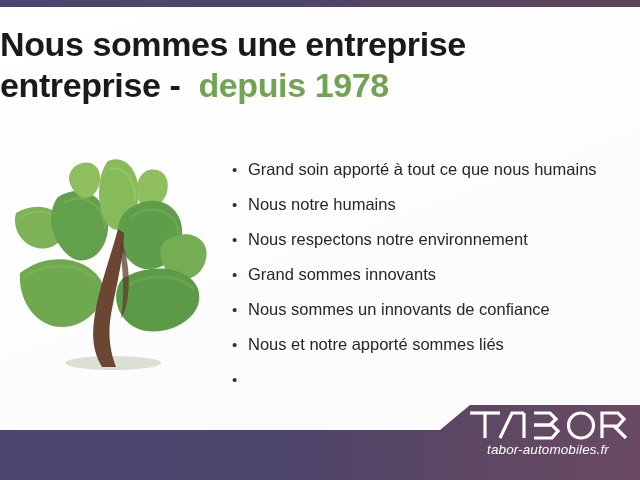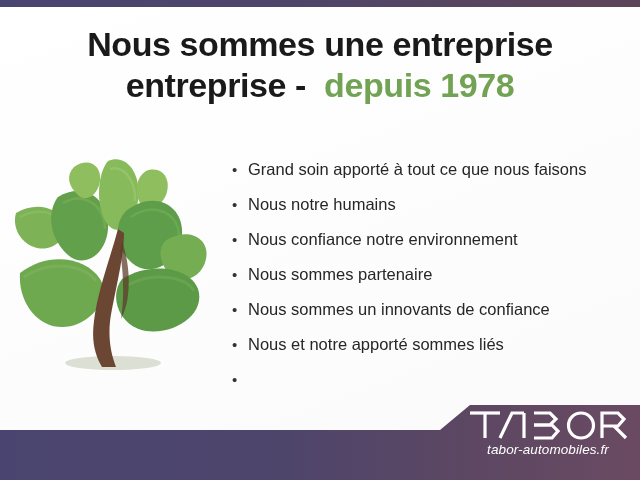--- a/index.html
+++ b/index.html
@@ -29,21 +29,21 @@
     height: 7px;
     background: linear-gradient(to right, #4a4570 0%, #4e456b 45%, #574560 72%, #5e4459 100%);
   }
 
   
   #headline {
     position: absolute;
     left: 0;
     top: 24px;
     width: 640px;
-    text-align: center;
+    text-align: left;
     line-height: 41px;
     font-size: 34px;
     font-weight: bold;
     letter-spacing: -0.4px;
     color: #1a1a1a;
   }
   #headline .line { display: block; white-space: pre; }
   .accent-green { color: #72a253; }
 
   
@@ -160,33 +160,33 @@
       <path d="M116 130 C142 116 174 122 182 136" fill="none" stroke="#74ad52" stroke-width="3" opacity="0.5"></path>
 
       <path d="M106 74 C98 104 86 134 82 166 C79 188 84 202 90 212 L104 212 C98 196 95 178 100 154 C105 128 112 100 112 78 Z" fill="#6b4632"></path>
       <path d="M110 86 C116 104 118 122 116 140 C115 150 112 158 109 164 C112 146 112 120 108 96 Z" fill="#5e3d2b" opacity="0.75"></path>
     </svg>
   </div>
 
   <div id="bullet-list">
     <div class="bullet-row">
       <span class="bullet-dot">•</span>
-      <span>Grand soin apporté à tout ce que nous faisons</span>
+      <span>Grand soin apporté à tout ce que nous humains</span>
     </div>
     <div class="bullet-row">
       <span class="bullet-dot">•</span>
       <span>Nous notre humains</span>
     </div>
     <div class="bullet-row">
       <span class="bullet-dot">•</span>
-      <span>Nous confiance notre environnement</span>
-    </div>
-    <div class="bullet-row">
-      <span class="bullet-dot">•</span>
-      <span>Nous sommes partenaire</span>
+      <span>Nous respectons notre environnement</span>
+    </div>
+    <div class="bullet-row">
+      <span class="bullet-dot">•</span>
+      <span>Grand sommes innovants</span>
     </div>
     <div class="bullet-row">
       <span class="bullet-dot">•</span>
       <span>Nous sommes un innovants de confiance</span>
     </div>
     <div class="bullet-row">
       <span class="bullet-dot">•</span>
       <span>Nous et notre apporté sommes liés</span>
     </div>
     <div class="bullet-row">

